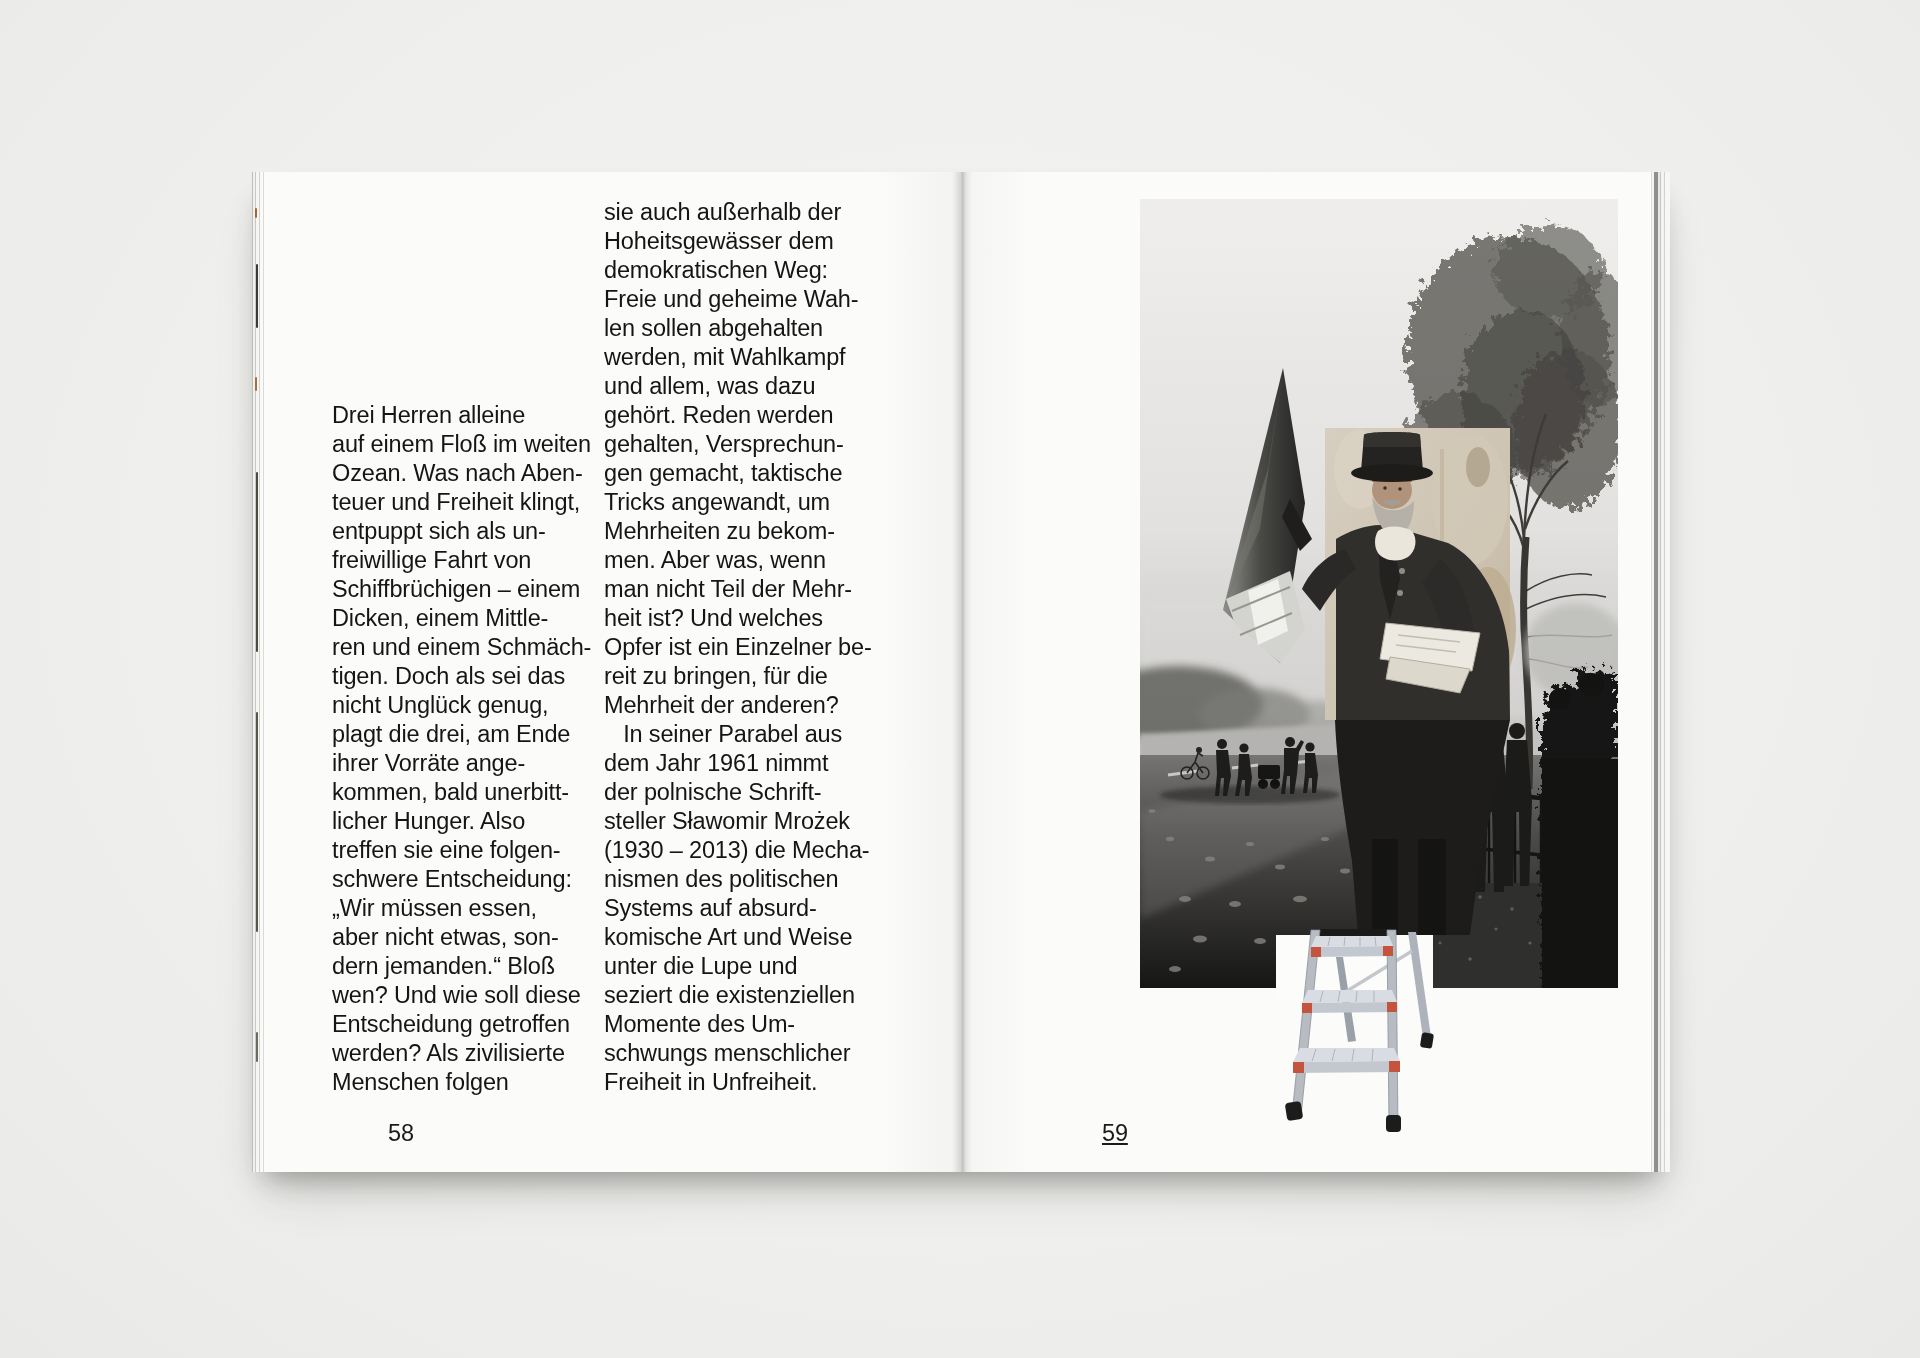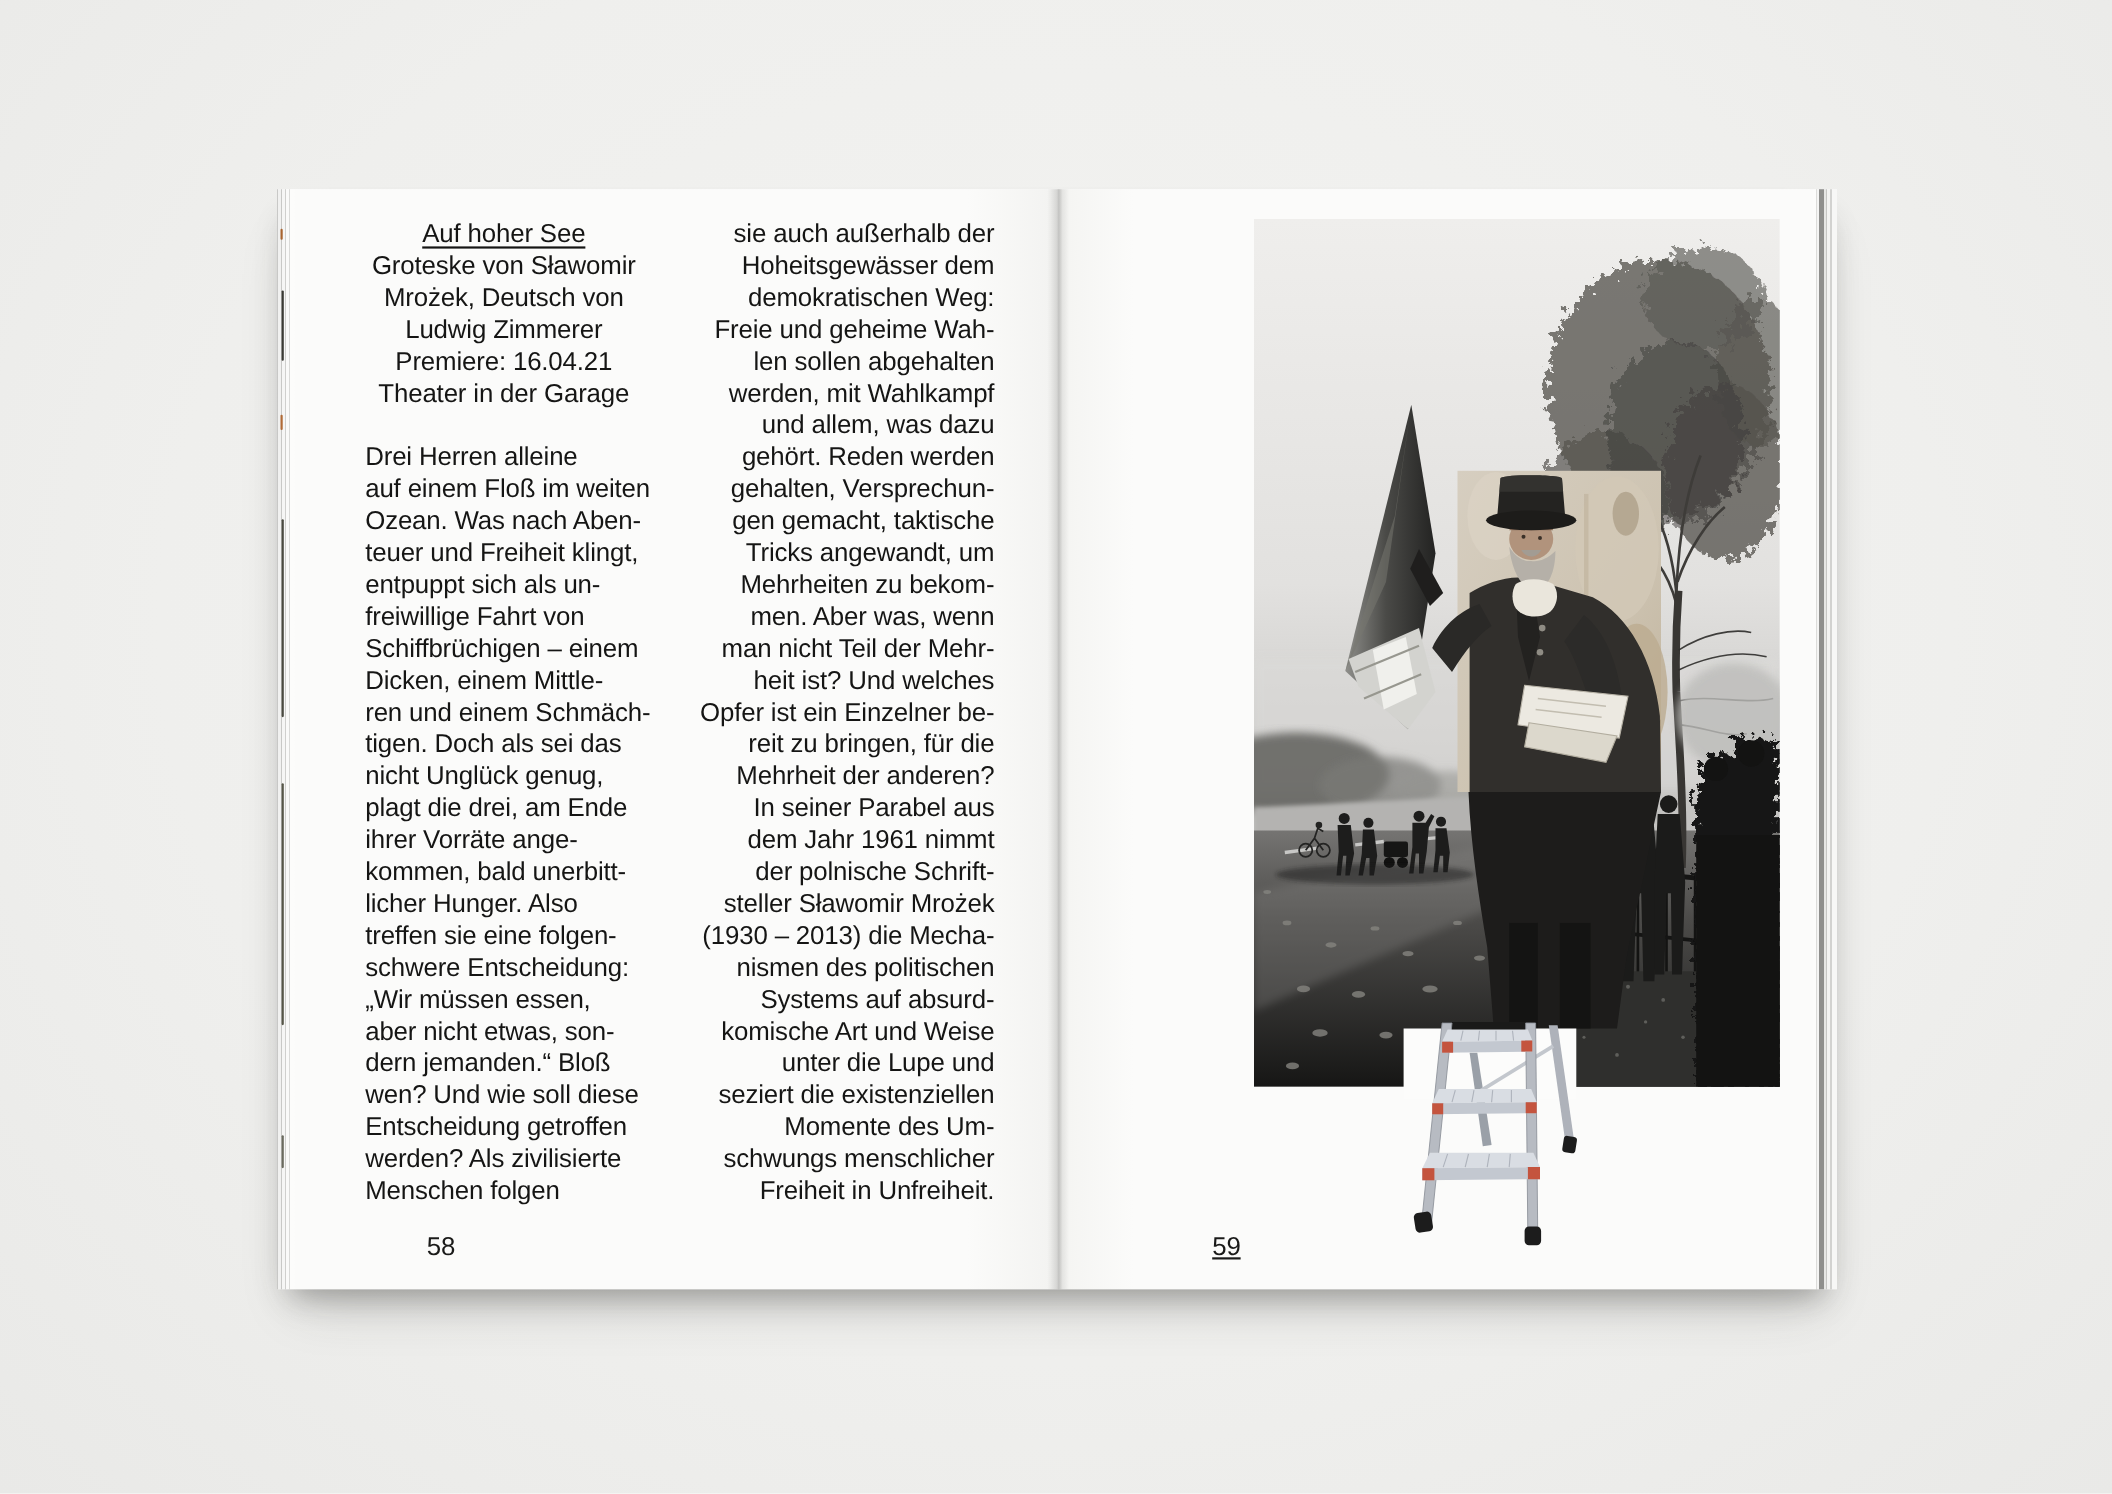--- a/index.html
+++ b/index.html
@@ -37,47 +37,41 @@
     background:linear-gradient(90deg,rgba(0,0,0,0) 0%,rgba(0,0,0,.10) 45%,rgba(40,40,38,.22) 52%,rgba(0,0,0,.05) 70%,rgba(0,0,0,0) 100%);
     pointer-events:none;
   }
   .txt{
     position:absolute;font-size:23.5px;line-height:29px;letter-spacing:-0.15px;
     white-space:pre-wrap;color:#151514;
   }
   .article-head{left:54px;top:26px;width:272px;text-align:center;}
   .article-head .title{text-decoration:underline;text-underline-offset:4px;text-decoration-thickness:1.8px;}
   .col1{left:64px;top:229px;width:290px;}
-  .col2{left:336px;top:26px;width:300px;text-align:right;}
+  .col2{left:336px;top:26px;width:300px;}
   .pagenum{position:absolute;top:948px;font-size:23.5px;letter-spacing:-0.15px;color:#1a1a19;margin-left:44px;}
   .num-left{left:76px;}
   .artwork{position:absolute;left:888px;top:27px;}
 </style>
 </head>
 <body>
 
 <div class="stage">
   <div class="book">
 
     <div class="edge-stack edge-left">
       <div class="speck" style="left:3px;top:36px;height:10px;background:#a8642f;"></div>
       <div class="speck" style="left:4px;top:92px;height:64px;background:#3a3a34;"></div>
       <div class="speck" style="left:3px;top:205px;height:14px;background:#b06a36;"></div>
       <div class="speck" style="left:4px;top:300px;height:180px;background:#4a4a40;"></div>
       <div class="speck" style="left:4px;top:540px;height:220px;background:#565648;"></div>
       <div class="speck" style="left:4px;top:860px;height:30px;background:#6a6a5e;"></div>
     </div>
 
     <div class="page page-left">
-      <div class="txt article-head"><span class="title">Auf hoher See</span>
-<span>Groteske von Sławomir
-Mrożek, Deutsch von
-Ludwig Zimmerer
-Premiere: 16.04.21
-Theater in der Garage</span></div>
       <div class="txt col1">Drei Herren alleine
 auf einem Floß im weiten
 Ozean. Was nach Aben-
 teuer und Freiheit klingt,
 entpuppt sich als un-
 freiwillige Fahrt von
 Schiffbrüchigen – einem
 Dicken, einem Mittle-
 ren und einem Schmäch-
 tigen. Doch als sei das

